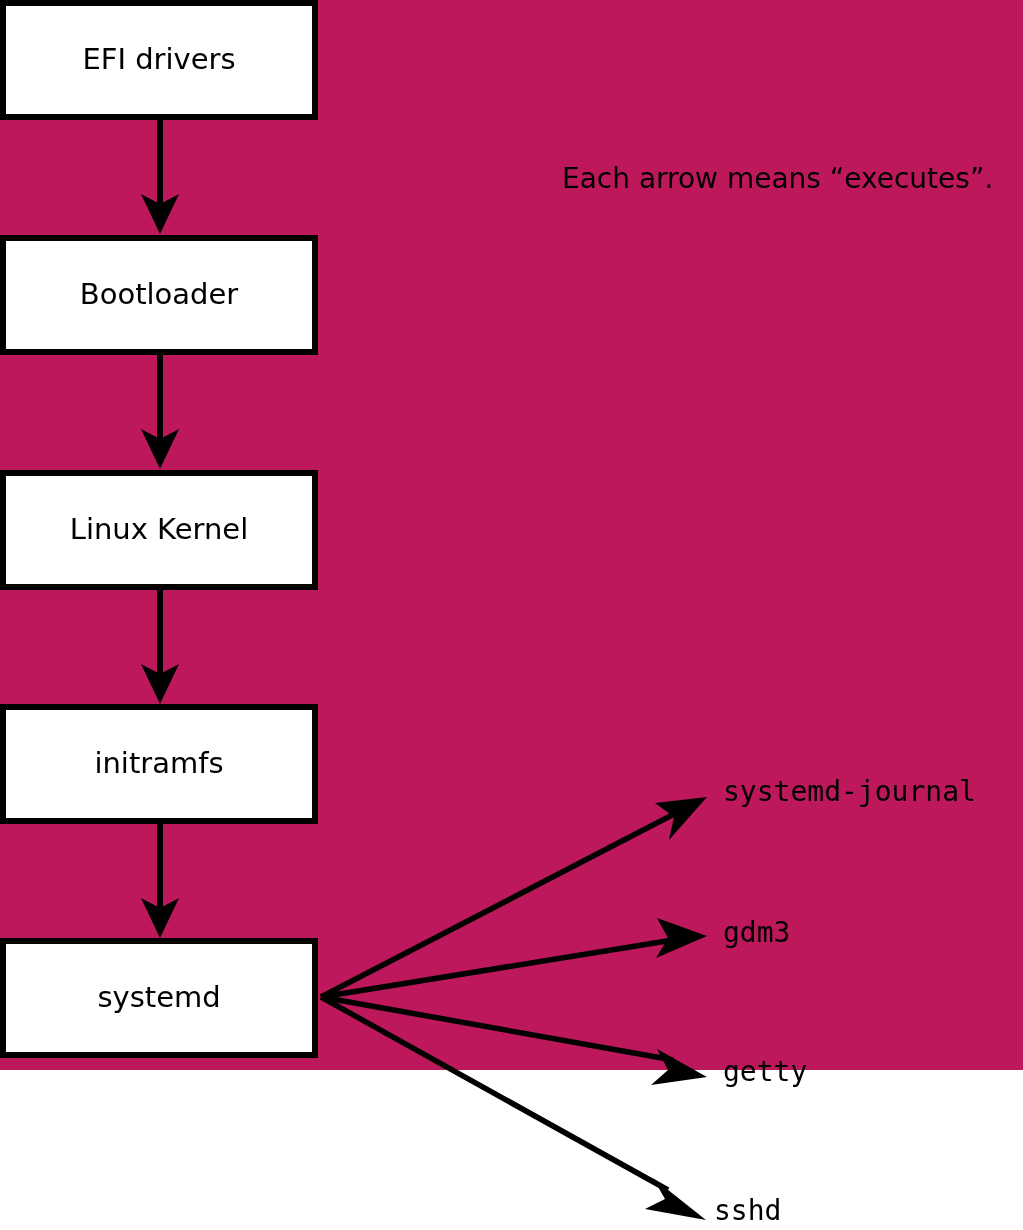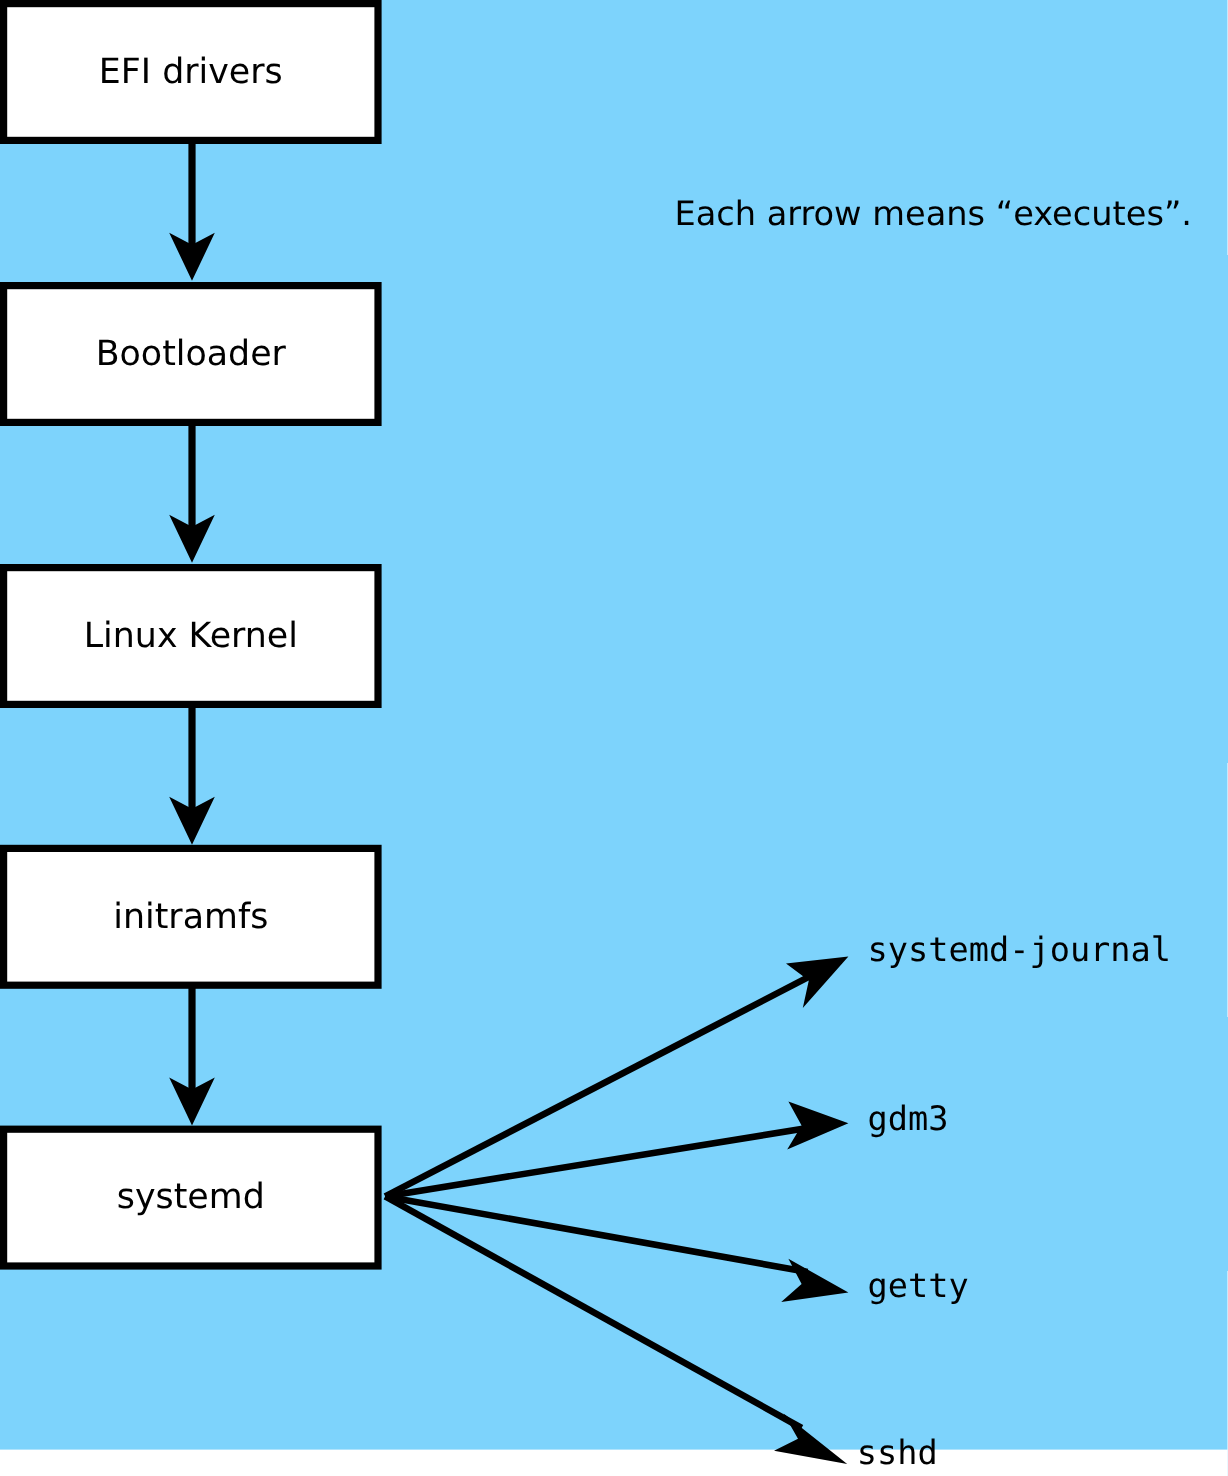--- a/index.html
+++ b/index.html
@@ -9,22 +9,22 @@
   }
   body {
     width: 1023px;
     height: 1230px;
     overflow: hidden;
     font-family: "DejaVu Sans", sans-serif;
   }
   #diagram-root {
     position: relative;
     width: 1023px;
-    height: 1208px;
-    background: #7dd3fc;
+    height: 1070px;
+    background: #be185d;
   }
   svg#boot-chain-svg {
     position: absolute;
     top: 0;
     left: 0;
     width: 1023px;
     height: 1230px;
     display: block;
   }
   .node-box-rect {

